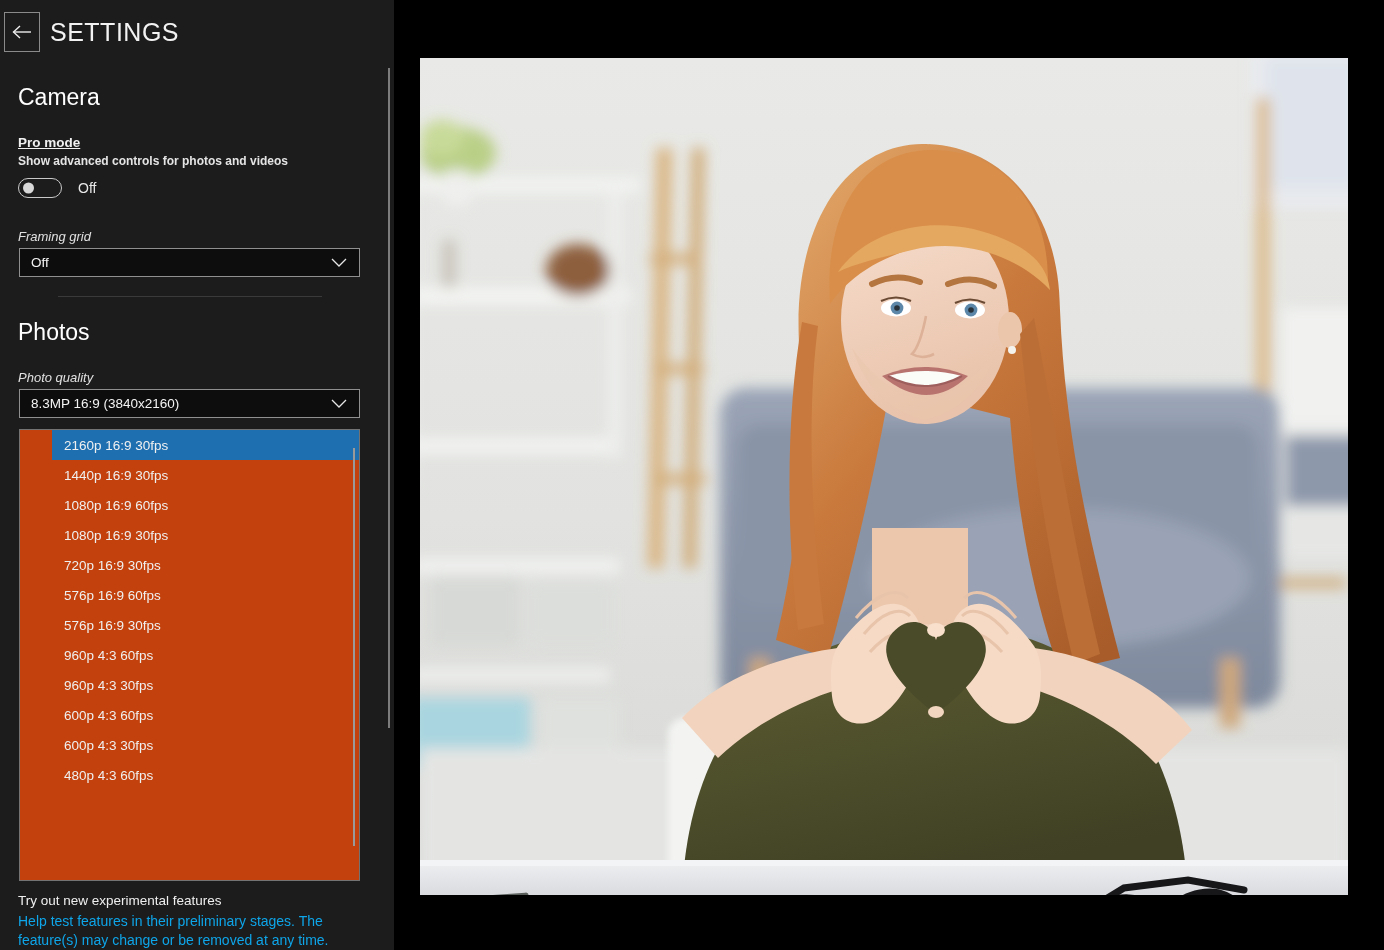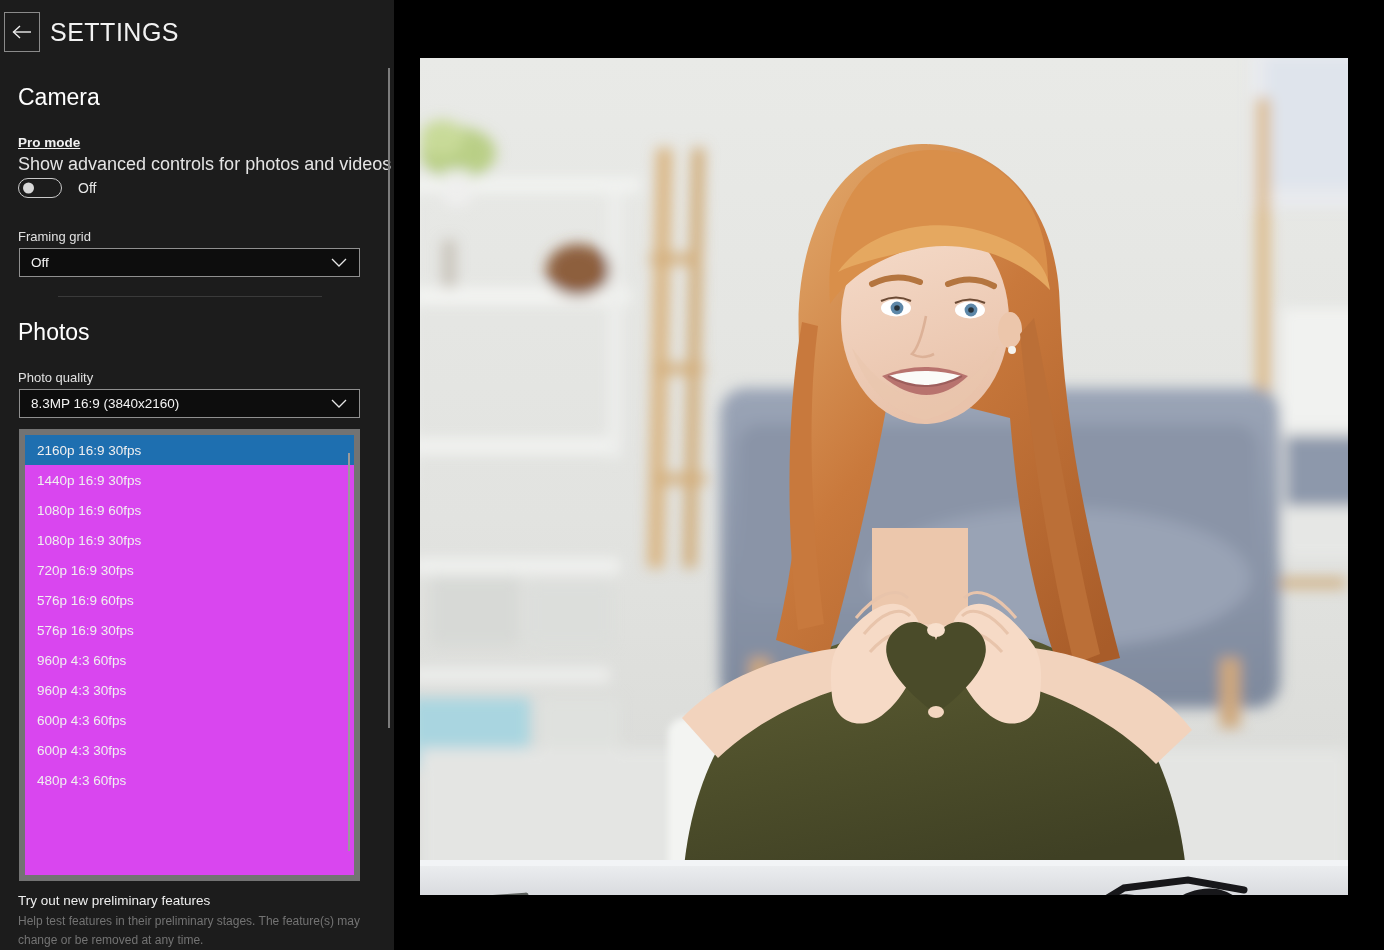--- a/index.html
+++ b/index.html
@@ -46,41 +46,41 @@
   }
   #camera-head { top: 84px; }
   #photos-head { top: 319px; }
 
   .label-strong {
     position: absolute; left: 18px;
     font-size: 13.5px; font-weight: 700; color: #f0f0f0;
   }
   .label-normal {
     position: absolute; left: 18px;
-    font-size: 18px; font-weight: 400; color: #e4e4e4;
+    font-size: 12px; font-weight: 700; color: #e4e4e4;
   }
 
   #promode-title { top: 135px; text-decoration: underline; }
   #promode-desc  { top: 154px; }
 
   
   .toggle-row { position: absolute; left: 18px; top: 178px; display: flex; align-items: center; }
   .toggle {
     width: 44px; height: 20px; border-radius: 10px;
     border: 1.5px solid #c9c9c9; background: #1c1c1c;
     position: relative; cursor: pointer; flex: none;
   }
   .toggle .knob {
     position: absolute; left: 4px; top: 50%; transform: translateY(-50%);
     width: 11px; height: 11px; border-radius: 50%; background: #d8d8d8;
   }
   .toggle-state { margin-left: 16px; font-size: 14px; color: #e8e8e8; }
 
   
-  .field-label { position: absolute; left: 18px; font-size: 13px; color: #e0e0e0; }
+  .field-label { position: absolute; left: 18px; font-size: 13px; color: #e0e0e0; font-style: italic; }
   #framing-label { top: 229px; }
   #quality-label { top: 370px; }
 
   .combo {
     position: absolute; left: 19px; width: 341px; height: 29px;
     background: #0d0d0d; border: 1px solid #8f8f8f;
     display: flex; align-items: center; cursor: pointer;
   }
   #framing-combo { top: 248px; }
   #quality-combo { top: 389px; gap: 35px; }
@@ -90,41 +90,42 @@
   
   .divider {
     position: absolute; left: 58px; top: 296px;
     width: 264px; height: 1px; background: #3a3a3a;
   }
 
   
   .dropdown {
     position: absolute; left: 19px; top: 429px;
     width: 341px; height: 452px;
-    background: #d946ef; border: 6px solid #737373;
+    background: #c2410c; border: 1px solid #737373;
     overflow: hidden;
+    padding-left: 32px;
   }
   .dd-item {
     height: 30px; display: flex; align-items: center;
     padding-left: 12px; font-size: 13.5px; color: #f0f0f0;
     cursor: pointer;
   }
   .dd-item.selected { background: #1e6fb0; }
   .dd-scrollbar {
     position: absolute; right: 4px; top: 18px;
     width: 2px; height: 398px; background: #9a9a9a;
   }
 
   .foot-strong {
     position: absolute; left: 18px; top: 893px;
     font-size: 13.5px; color: #efefef;
   }
   .foot-desc {
     position: absolute; left: 18px; top: 912px; width: 350px;
-    font-size: 12px; line-height: 19px; color: #737373;
+    font-size: 14px; line-height: 19px; color: #0ea5e9;
   }
 
   
   .photo {
     position: absolute; left: 420px; top: 58px;
     width: 928px; height: 837px;
     overflow: hidden;
     background: #dfe0dd;
   }
   .photo svg { display: block; width: 100%; height: 100%; }
@@ -195,21 +196,21 @@
           <div class="dd-item">576p 16:9 30fps</div>
           <div class="dd-item">960p 4:3 60fps</div>
           <div class="dd-item">960p 4:3 30fps</div>
           <div class="dd-item">600p 4:3 60fps</div>
           <div class="dd-item">600p 4:3 30fps</div>
           <div class="dd-item">480p 4:3 60fps</div>
         </div>
       <div class="dd-scrollbar"></div>
     </div>
 
-    <div class="foot-strong">Try out new preliminary features</div>
+    <div class="foot-strong">Try out new experimental features</div>
     <div class="foot-desc">Help test features in their preliminary stages. The feature(s) may change or be removed at any time.</div>
 
     <div class="sidebar-scrollbar"></div>
   </div>
 
   <div class="photo">
     <svg viewBox="0 0 928 837" preserveAspectRatio="none">
       <defs>
         <linearGradient id="wall" x1="0" y1="0" x2="0" y2="1">
           <stop offset="0%" stop-color="#e9eae7"></stop>

